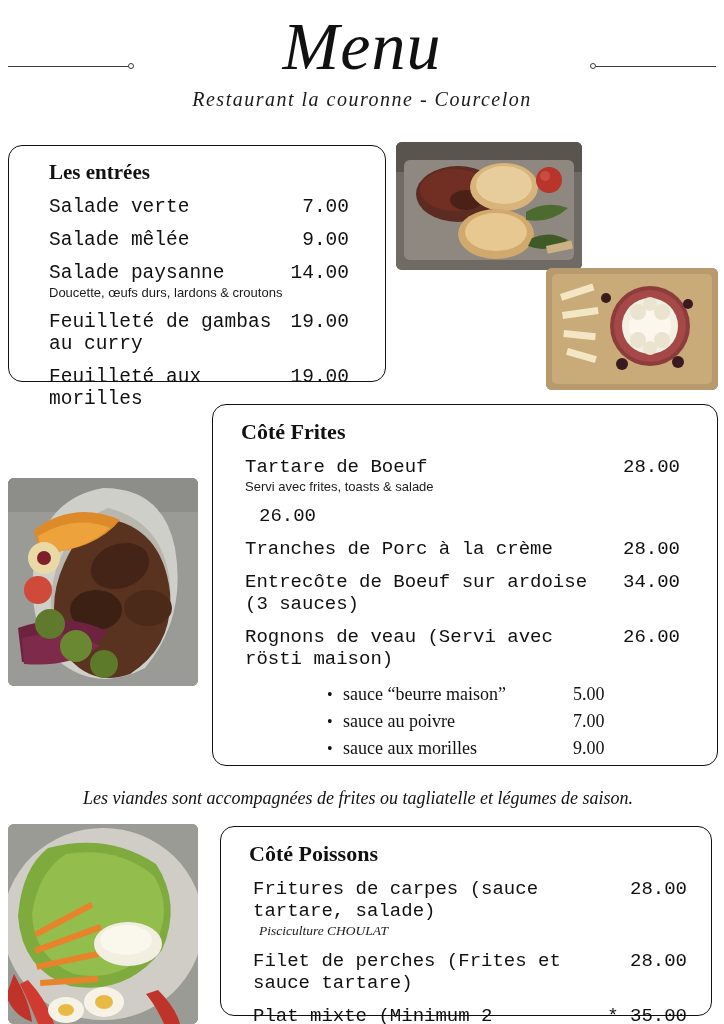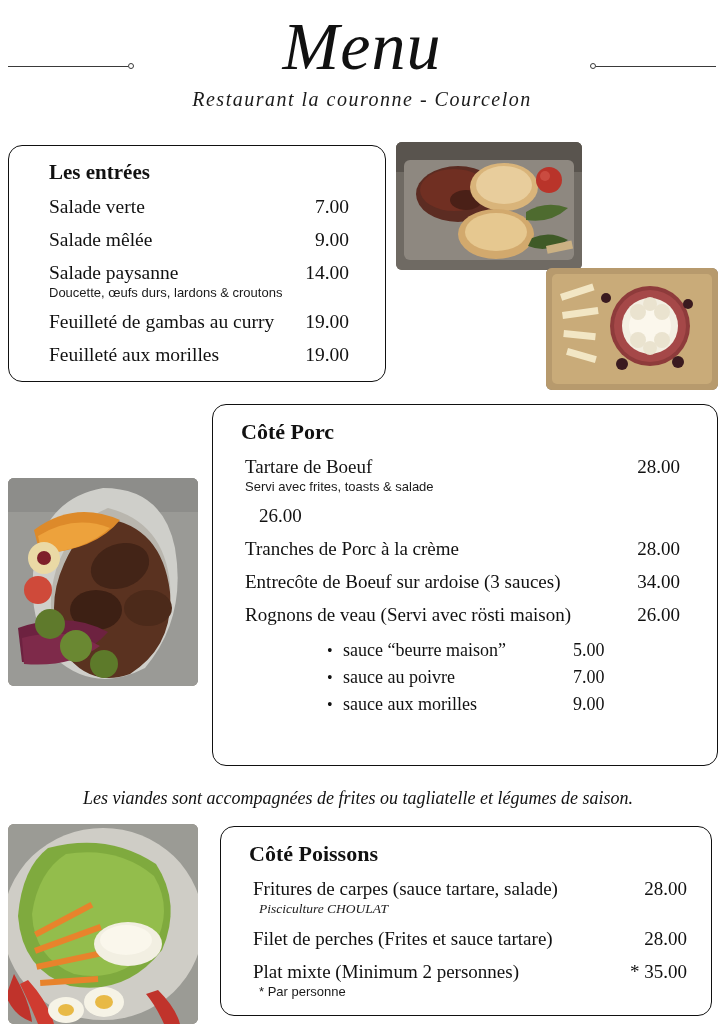--- a/index.html
+++ b/index.html
@@ -69,20 +69,21 @@
     margin: 0 0 10px 0;
     font-size: 21px;
     font-weight: bold;
     font-family: "Liberation Serif", serif;
   }
   .row {
     display: flex;
     align-items: baseline;
     justify-content: space-between;
     margin-top: 11px;
+    font-family: Liberation Mono, monospace;
   }
   .row .name { font-size: 19px; }
   .row .price { font-size: 19px; white-space: nowrap; padding-left: 14px; }
   .desc {
     font-family: "Liberation Sans", sans-serif;
     font-size: 13px;
     margin-top: 1px;
     color: #1a1a1a;
   }
   .desc.ital { font-style: italic; font-family: "Liberation Serif", serif; font-size: 13.5px;}
@@ -274,21 +275,21 @@
     <span class="price">19.00</span>
   </div>
 
   <div class="row">
     <span class="name">Feuilleté aux morilles</span>
     <span class="price">19.00</span>
   </div>
 </div>
 
 <div class="box" id="terre">
-  <h2>Côté Porc</h2>
+  <h2>Côté Frites</h2>
 
   <div class="row">
     <span class="name">Tartare de Boeuf</span>
     <span class="price">28.00</span>
   </div>
   <div class="desc">Servi avec frites, toasts &amp; salade</div>
 
   <div class="row">
     <span class="price">26.00</span>
   </div>

